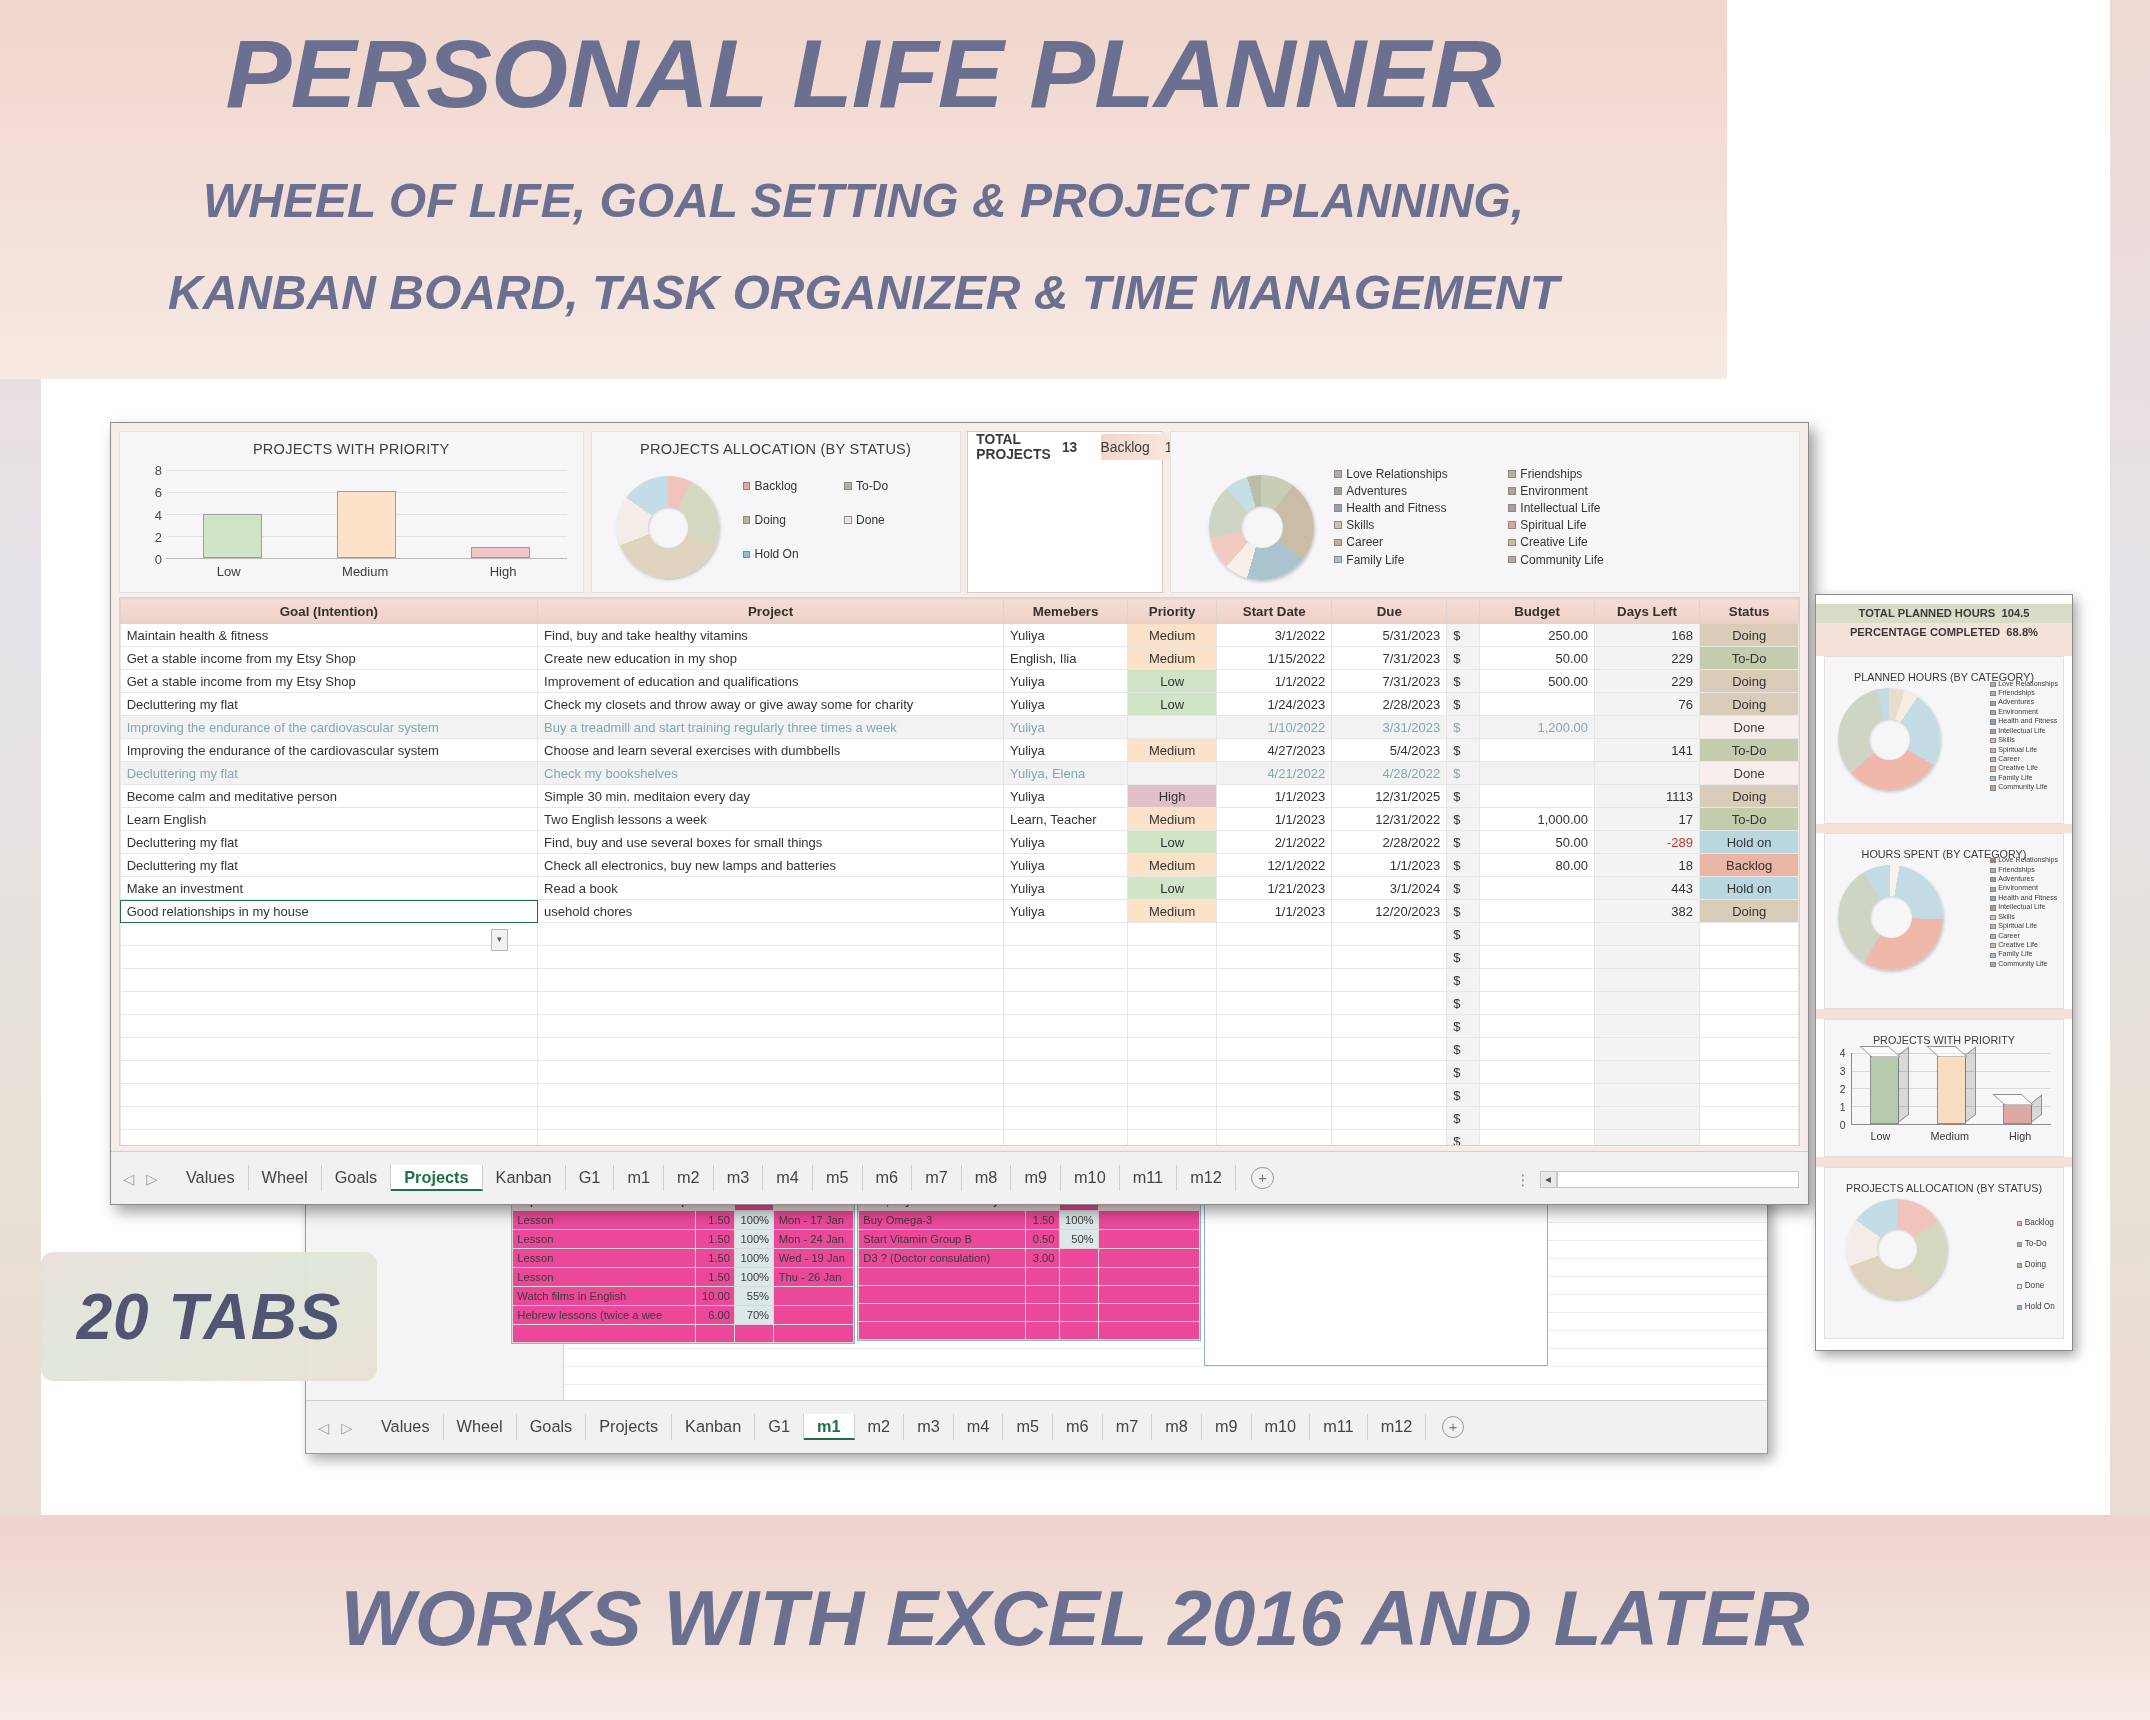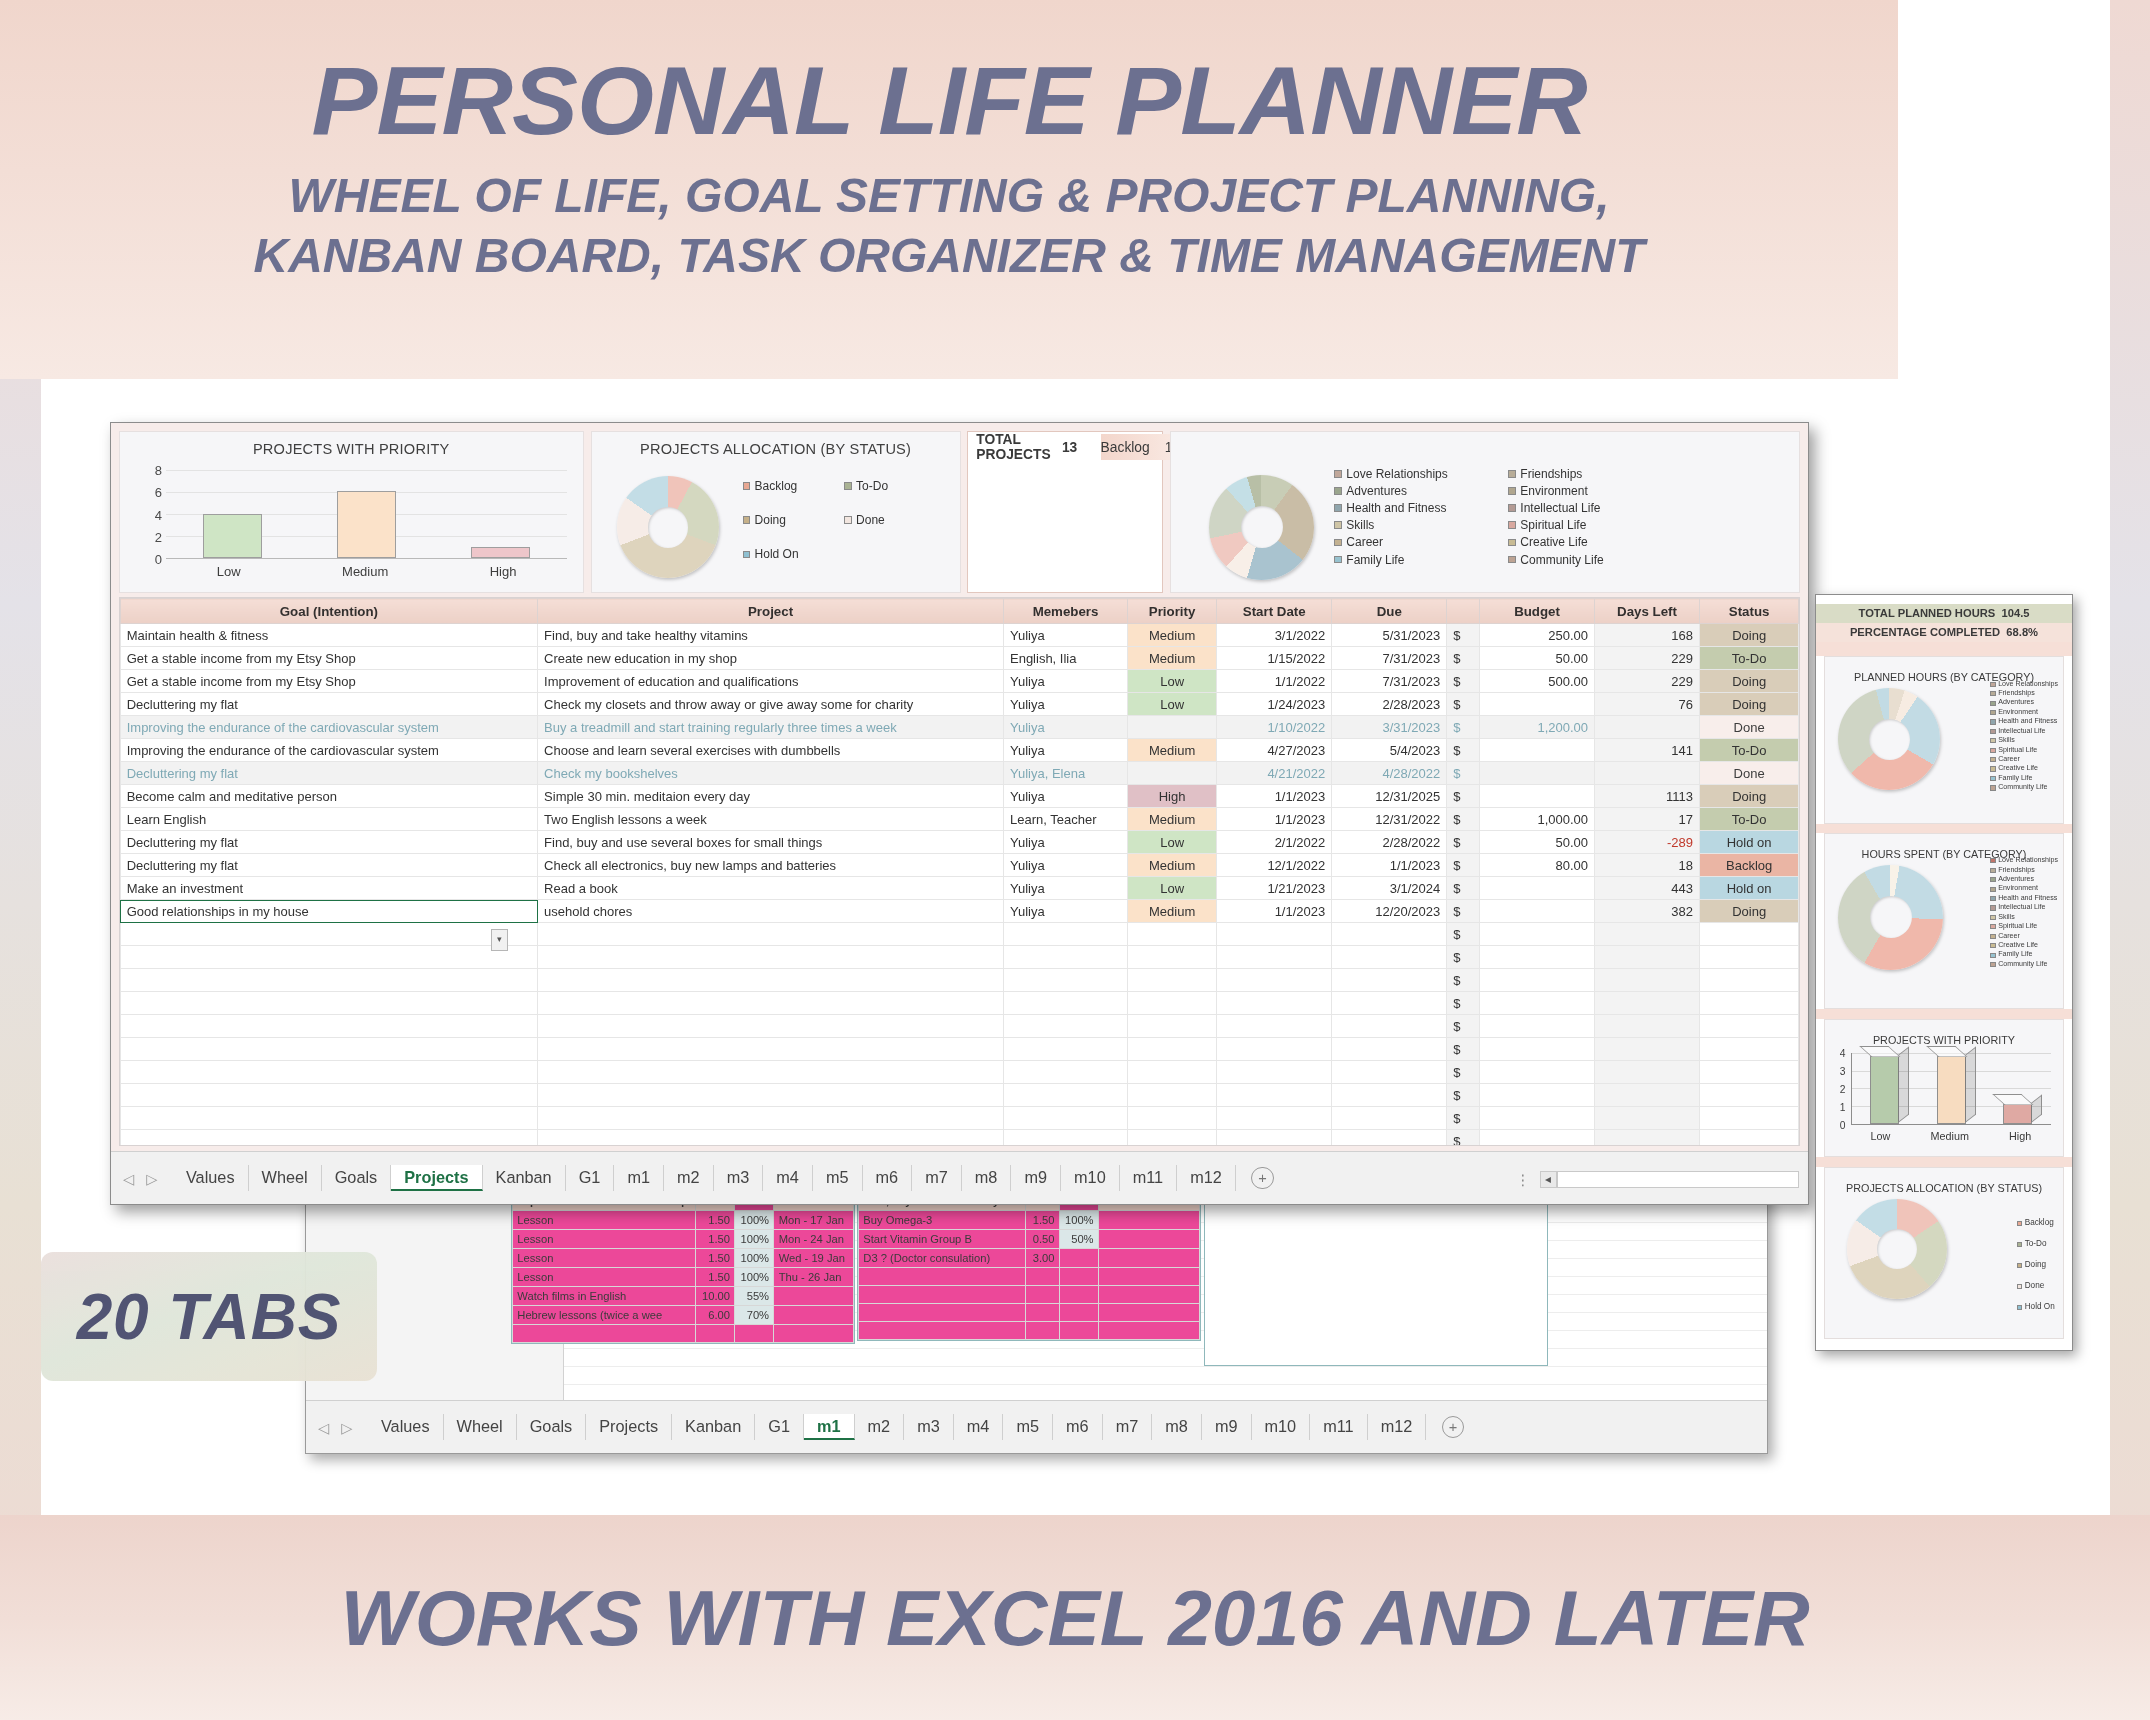--- a/index.html
+++ b/index.html
@@ -15,24 +15,25 @@
   
   .frame-left, .frame-right {
     position:absolute; top:0; bottom:0; width:41px;
     background:linear-gradient(180deg,#efd9d3 0%,#e4e2e8 35%,#e8e0d4 70%,#efd9d3 100%);
   }
   .frame-left { left:0; }
   .frame-right { right:0; }
 
   
   .top-banner {
-    position:absolute; left:0; top:0; width:1898px; height:379px;
+    position:absolute; left:0; top:0; width:1727px; height:379px;
     background:linear-gradient(180deg,#f0d6cc 0%,#f3ded6 45%,#f7e9e3 100%);
     display:flex; flex-direction:column; align-items:center; justify-content:flex-start;
-    padding-top:51px;
+    padding-top:24px;
+    gap:32px;
   }
   .title-main {
     font-size:96px; font-weight:bold; font-style:italic;
     color:#6c7090; letter-spacing:-0.9px; line-height:1.05;
     text-align:center; transform:scaleX(1.03);
     white-space:nowrap;
   }
   .title-sub {
     font-size:48px; font-weight:bold; font-style:italic;
     color:#6c7090; line-height:1.25; text-align:center;

